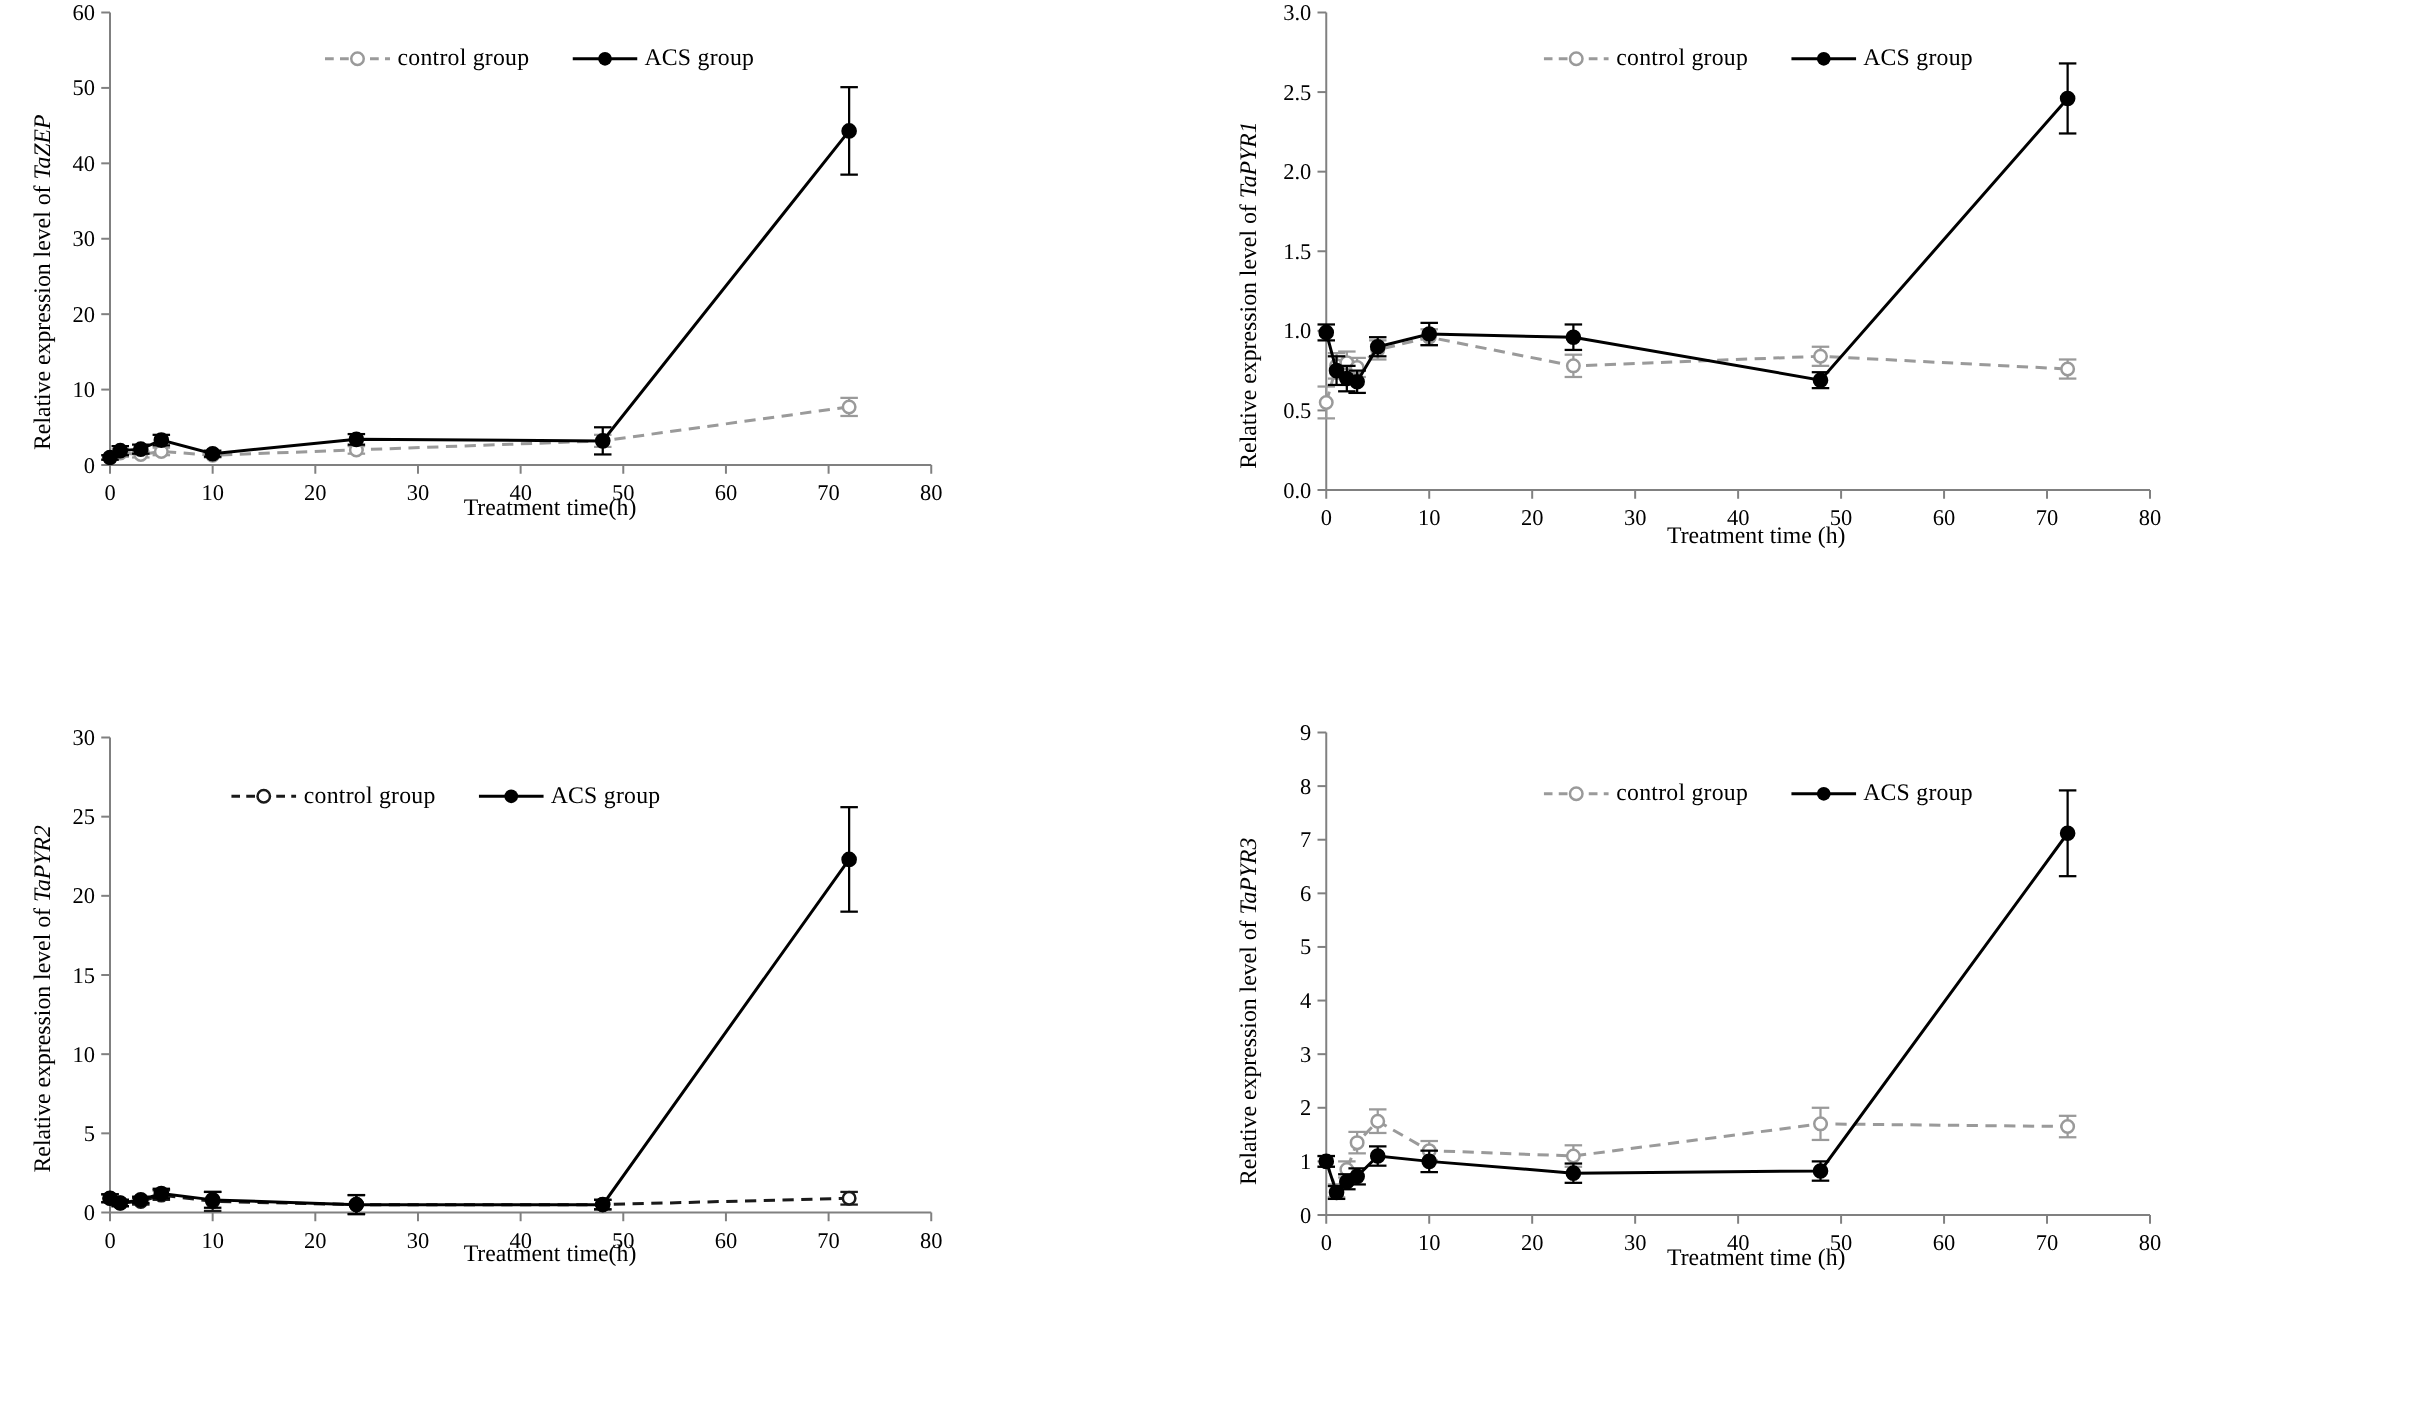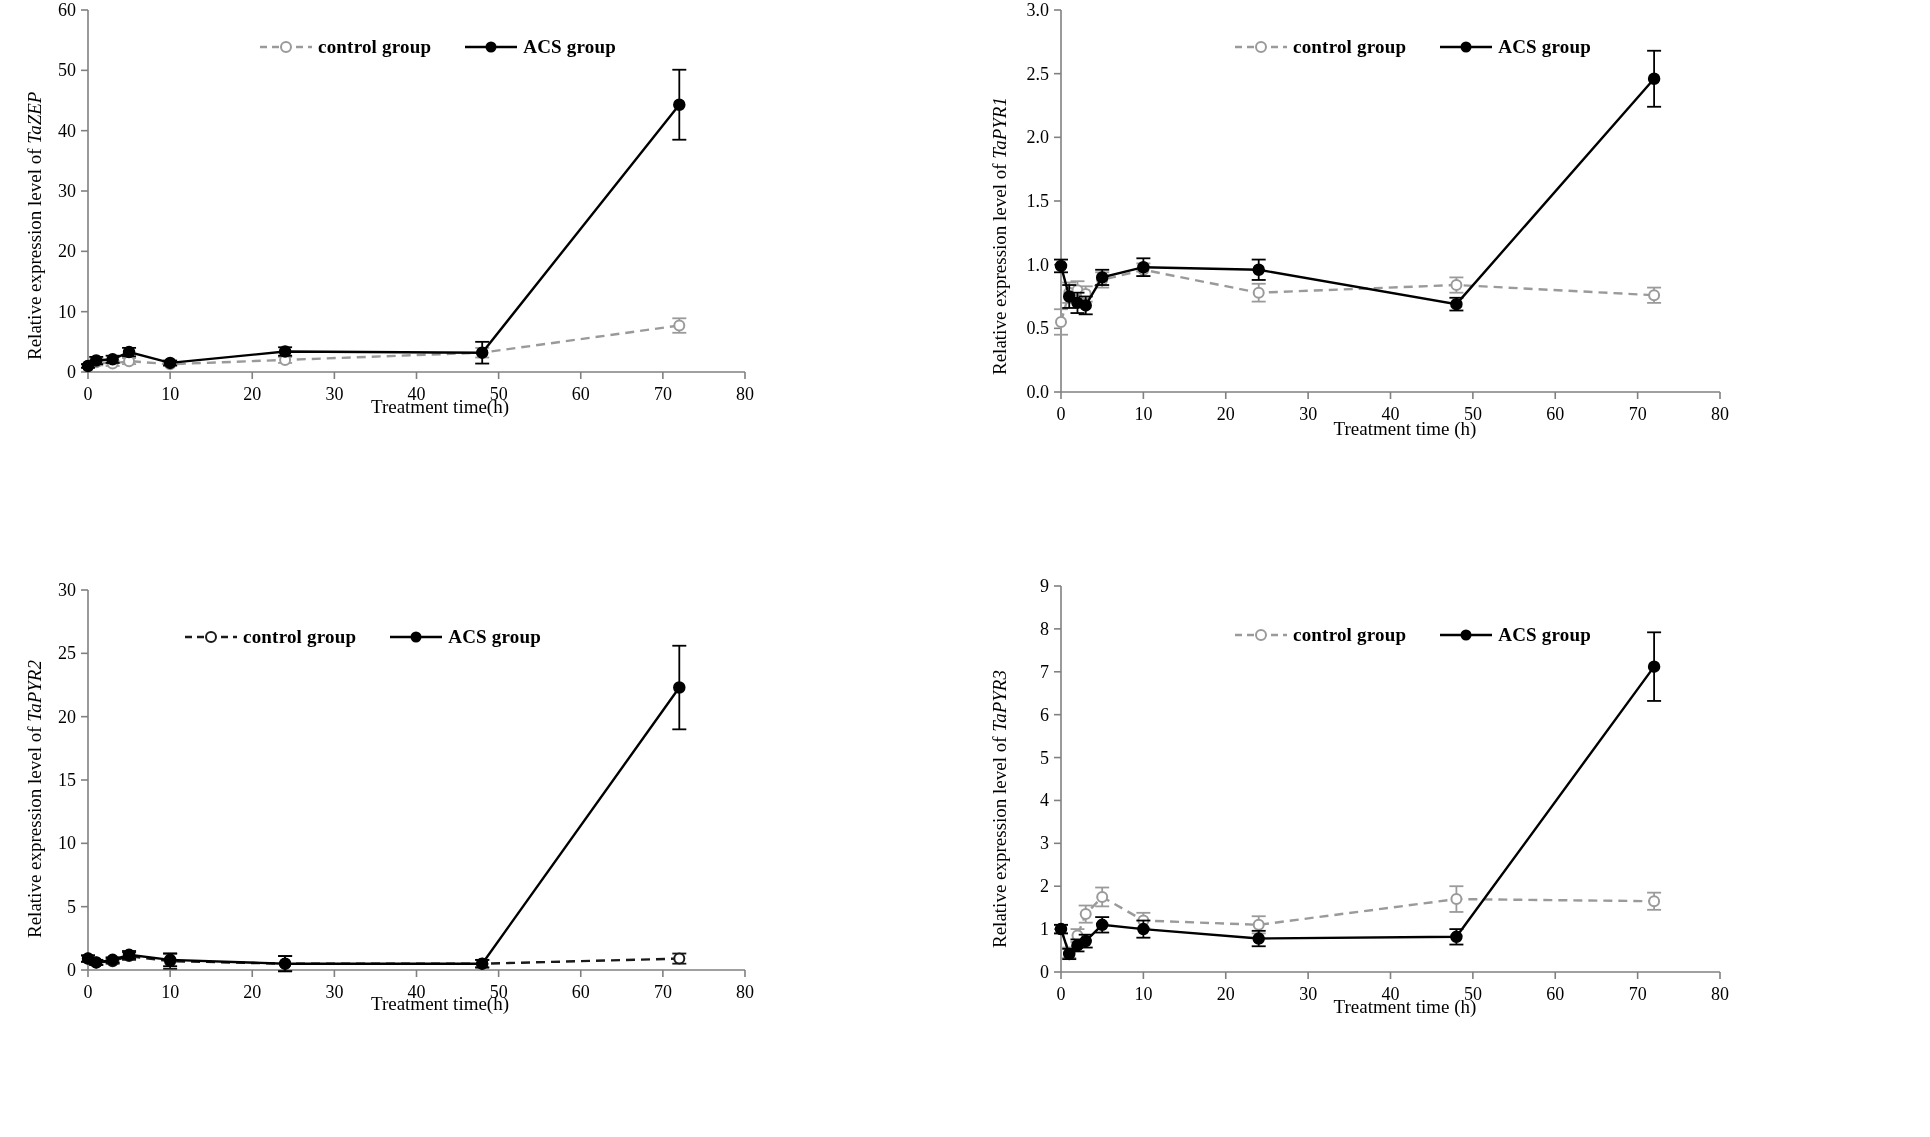--- a/index.html
+++ b/index.html
@@ -25,21 +25,21 @@
   }
   .legend{
     position:absolute;
     display:flex;
     align-items:center;
     gap:34px;
     font-size:19px;
     font-family:"Liberation Serif", serif;
   }
   .legend .entry{display:flex;align-items:center;gap:6px;}
-  .legend .entry span.txt{letter-spacing:.2px;font-weight:bold;}
+  .legend .entry span.txt{letter-spacing:.2px;}
 </style>
 </head>
 <body>
 
 <div class="grid">
 
   <div class="panel">
     <svg class="plot-svg" id="svg-0" width="965" height="568">
         <line x1="88" y1="10" x2="88" y2="372" stroke="#808080" stroke-width="1.6"></line>
         <line x1="88" y1="372" x2="745" y2="372" stroke="#808080" stroke-width="1.6"></line>

